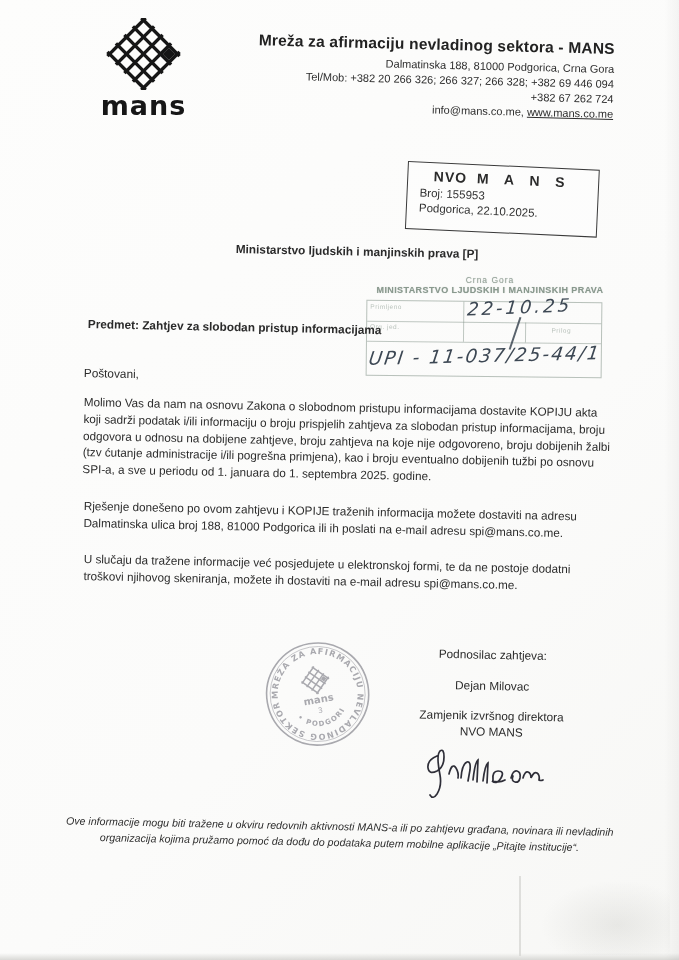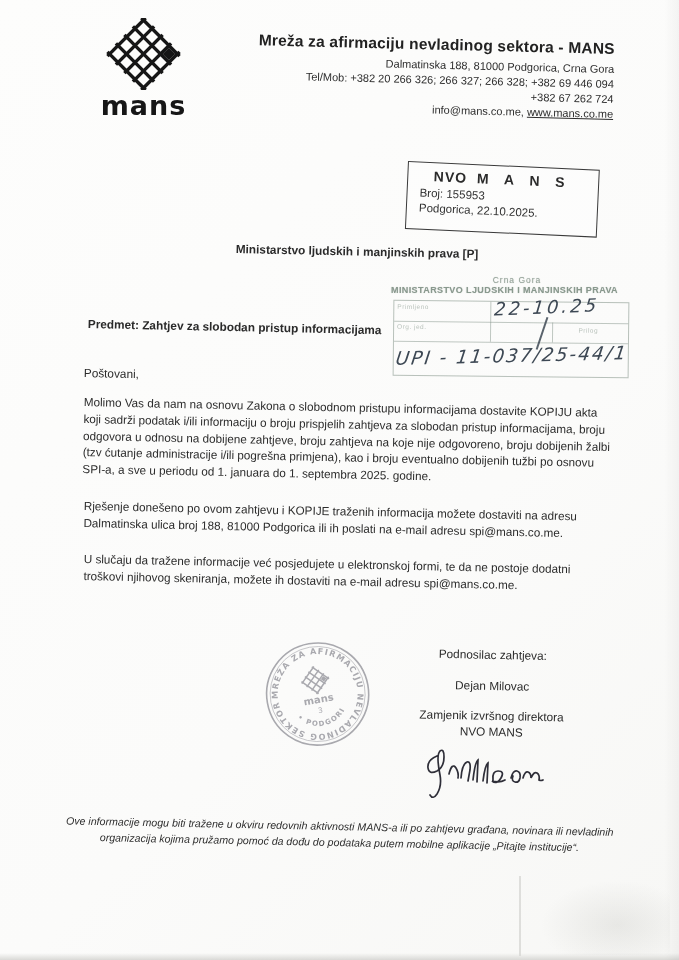--- a/index.html
+++ b/index.html
@@ -25,23 +25,23 @@
     border:1.5px solid #3a3a3a;transform:rotate(2.6deg);transform-origin:0 0;
     padding:5px 0 0 12px;box-sizing:border-box;background:rgba(255,255,255,.4);
   }
   .nvo-title{font-size:14px;font-weight:bold;letter-spacing:1px;text-align:center;padding-right:14px;}
   .nvo-title .sp{letter-spacing:6px;}
   .nvo-line{font-size:11.5px;margin-top:3px;color:#333;}
 
   .addressee{left:236px;top:242px;font-size:11.8px;font-weight:bold;}
 
   
-  .min-stamp{left:391px;top:275px;width:252px;color:#76887c;}
+  .min-stamp{left:364px;top:275px;width:252px;color:#76887c;}
   .min-country{text-align:center;font-size:8.5px;letter-spacing:1px;opacity:.75;text-shadow:0 0 1px rgba(118,136,124,.6);}
-  .min-name{text-align:left;font-size:9px;font-weight:bold;letter-spacing:.4px;opacity:.85;text-shadow:0 0 1px rgba(118,136,124,.55);white-space:nowrap;}
+  .min-name{text-align:center;font-size:9px;font-weight:bold;letter-spacing:.4px;opacity:.85;text-shadow:0 0 1px rgba(118,136,124,.55);white-space:nowrap;}
   .min-table{position:relative;margin-top:6px;margin-left:2px;width:234px;height:74px;
     border:1px solid rgba(118,136,124,.5);transform:rotate(.6deg);}
   .mt-row1{position:absolute;left:0;top:0;width:100%;height:20px;border-bottom:1px solid rgba(118,136,124,.45);}
   .mt-row2{position:absolute;left:0;top:20px;width:100%;height:20px;border-bottom:1px solid rgba(118,136,124,.45);}
   .mt-cell-a{position:absolute;left:0;top:0;width:96px;height:100%;border-right:1px solid rgba(118,136,124,.45);}
   .mt-cell-b{position:absolute;left:96px;top:0;width:62px;height:100%;border-right:1px solid rgba(118,136,124,.45);}
   .mt-label{font-size:6.5px;opacity:.5;padding:2px 0 0 3px;letter-spacing:.5px;}
   .hand{color:#3d4854;font-family:"DejaVu Sans",sans-serif;font-style:italic;}
   .hand-date{position:absolute;left:100px;top:-6px;font-size:18px;letter-spacing:3px;transform:rotate(-3deg) skewX(-8deg);white-space:nowrap;}
   .hand-num{position:absolute;left:2px;top:43px;font-size:18.5px;letter-spacing:2px;transform:rotate(-2deg) skewX(-9deg);white-space:nowrap;}

